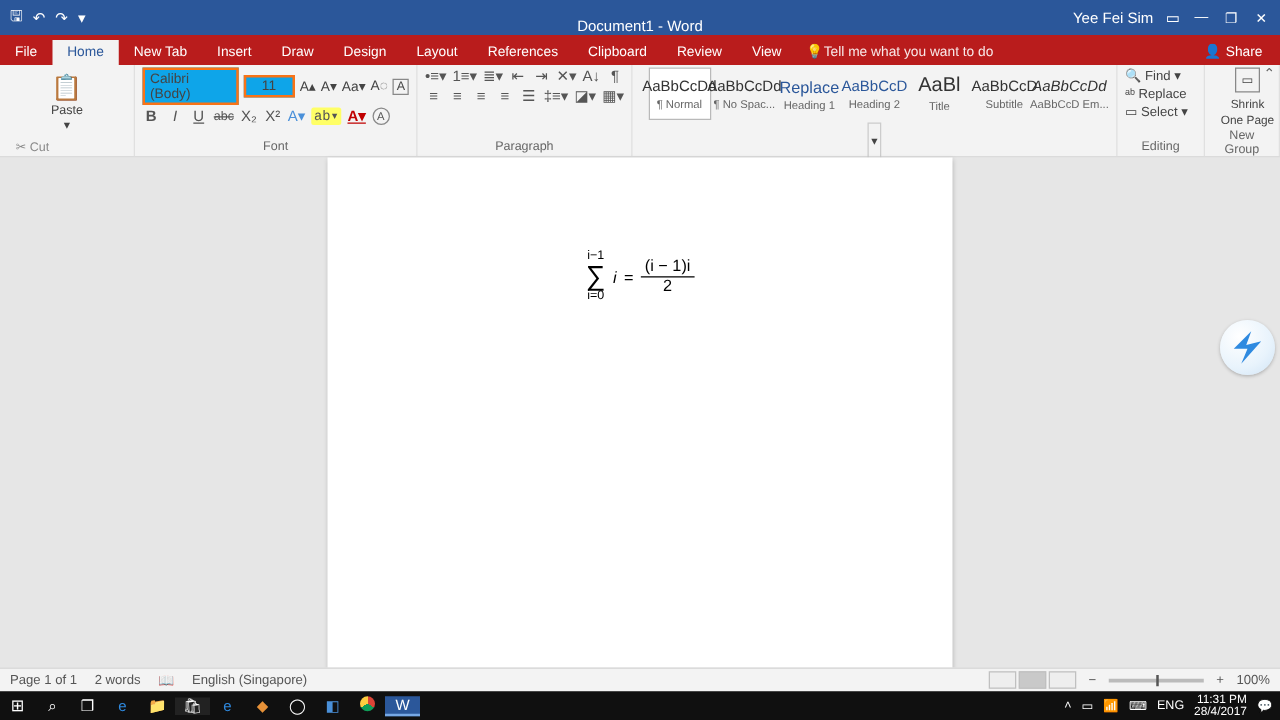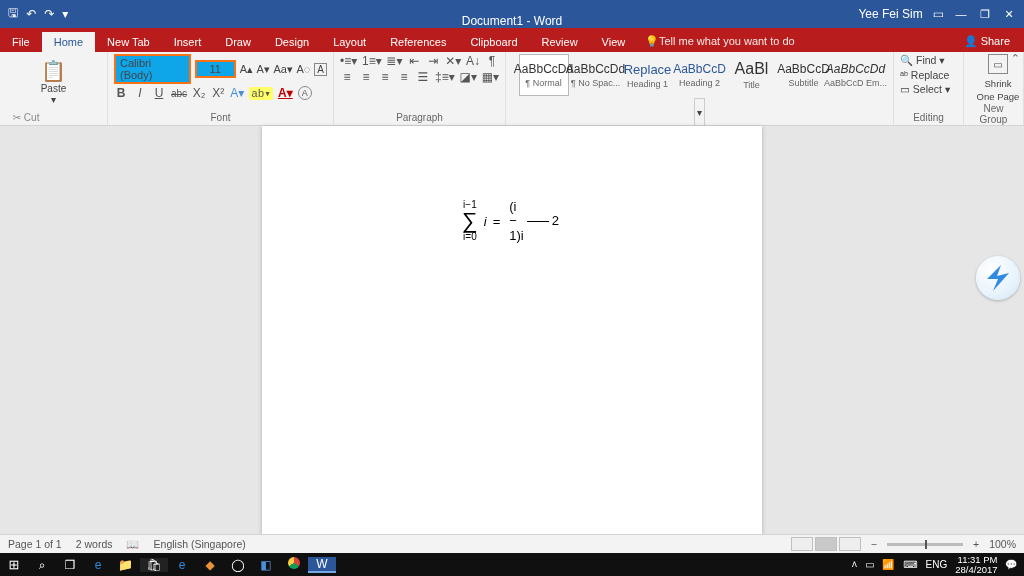--- a/index.html
+++ b/index.html
@@ -45,21 +45,21 @@
   .style-item .lab { margin-top:2px; white-space:nowrap; overflow:hidden; }
   .editcol { display:flex; flex-direction:column; gap:2px; font-size:10.5px; color:#444; }
   .editcol span { white-space:nowrap; }
   .newgroup { display:flex; flex-direction:column; align-items:center; justify-content:center; width:56px; font-size:9.5px; }
   .newgroup .ic { width:20px; height:20px; border:1px solid #888; margin-bottom:2px; display:flex; align-items:center; justify-content:center; font-size:10px; }
   .workspace { height:413px; background:#e6e6e6; position:relative; }
   .page { position:absolute; left:50%; top:0; transform:translateX(-50%); width:500px; height:413px; background:#fff; box-shadow:0 1px 4px rgba(0,0,0,.25); }
   .equation { position:absolute; top:74px; left:50%; transform:translateX(-50%); font-family:"Cambria Math","Times New Roman",serif; font-size:13px; display:flex; align-items:center; gap:6px; }
   .sum { display:inline-flex; flex-direction:column; align-items:center; font-size:10px; line-height:1; }
   .sum .sigma { font-size:22px; }
-  .frac { display:inline-flex; flex-direction:row; align-items:center; line-height:1.1; }
+  .frac { display:inline-flex; flex-direction:column; align-items:center; line-height:1.1; }
   .frac .num { padding:0 3px; }
   .frac .bar { width:100%; border-top:1px solid #000; }
   .frac .den { padding:0 3px; }
   .statusbar { position:absolute; bottom:23px; left:0; right:0; height:19px; background:#f3f3f3; border-top:1px solid #d4d4d4; display:flex; align-items:center; font-size:10.5px; color:#555; padding:0 8px; gap:14px; }
   .statusbar .right { margin-left:auto; display:flex; align-items:center; gap:10px; }
   .viewbtns { display:flex; gap:2px; }
   .viewbtns .vb { width:22px; height:14px; border:1px solid #c0c0c0; background:#eee; }
   .viewbtns .vb.sel { background:#c9c9c9; }
   .zoom-slider { width:76px; height:3px; background:#bbb; position:relative; }
   .zoom-slider::after { content:""; position:absolute; left:50%; top:-3px; width:2px; height:9px; background:#555; }

